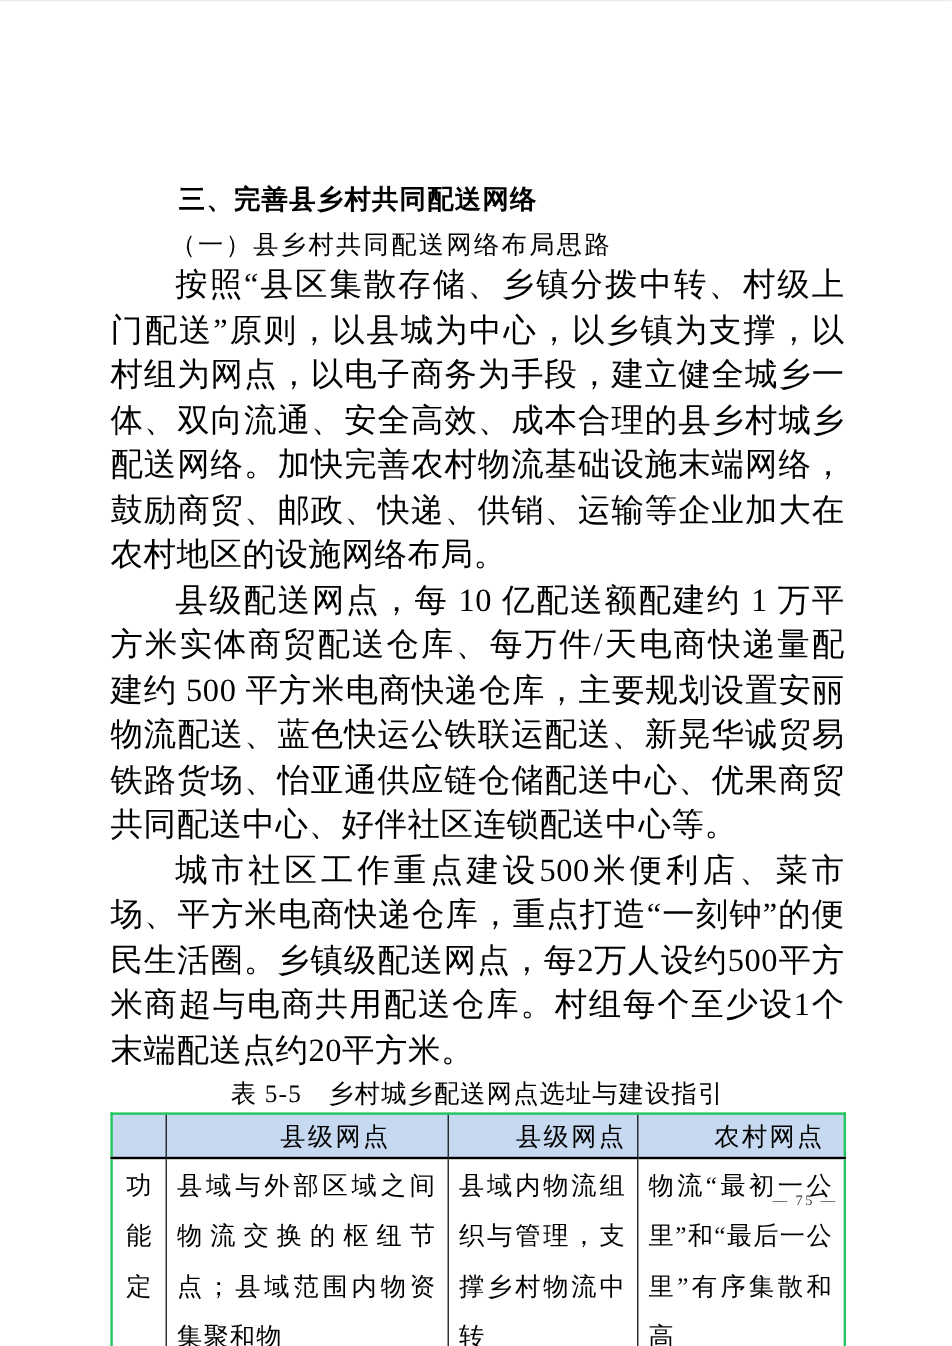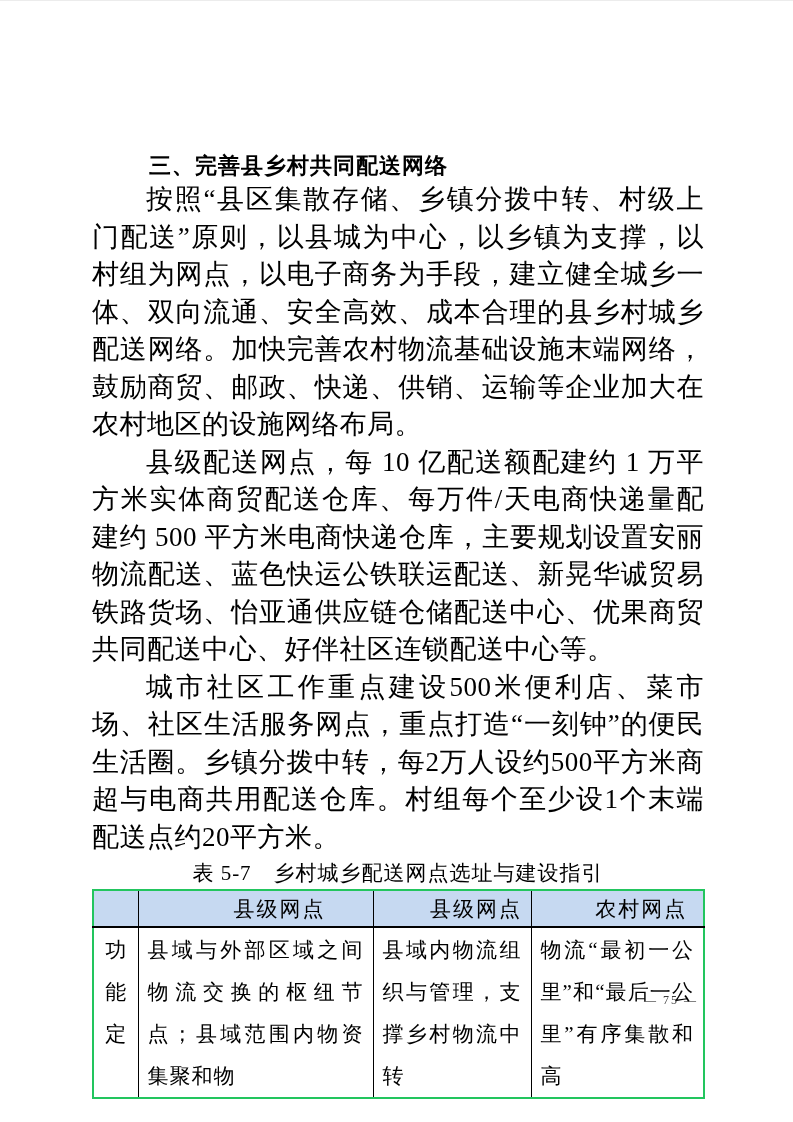--- a/index.html
+++ b/index.html
@@ -111,28 +111,29 @@
   }
 </style>
 </head>
 <body>
 
 <div class="page">
   <div class="content">
 
     <h1 class="section-heading">三、完善县乡村共同配送网络</h1>
 
+    <h2 class="subsection-heading">（一）县乡村共同配送网络布局思路</h2>
 
     <p class="body-paragraph">按照“县区集散存储、乡镇分拨中转、村级上门配送”原则，以县城为中心，以乡镇为支撑，以村组为网点，以电子商务为手段，建立健全城乡一体、双向流通、安全高效、成本合理的县乡村城乡配送网络。加快完善农村物流基础设施末端网络，鼓励商贸、邮政、快递、供销、运输等企业加大在农村地区的设施网络布局。</p>
 
     <p class="body-paragraph">县级配送网点，每 10 亿配送额配建约 1 万平方米实体商贸配送仓库、每万件/天电商快递量配建约 500 平方米电商快递仓库，主要规划设置安丽物流配送、蓝色快运公铁联运配送、新晃华诚贸易铁路货场、怡亚通供应链仓储配送中心、优果商贸共同配送中心、好伴社区连锁配送中心等。</p>
 
-    <p class="body-paragraph">城市社区工作重点建设500米便利店、菜市场、社区生活服务网点，重点打造“一刻钟”的便民生活圈。乡镇分拨中转，每2万人设约500平方米商超与电商共用配送仓库。村组每个至少设1个末端配送点约20平方米。</p>
+    <p class="body-paragraph">城市社区工作重点建设500米便利店、菜市场、平方米电商快递仓库，重点打造“一刻钟”的便民生活圈。乡镇级配送网点，每2万人设约500平方米商超与电商共用配送仓库。村组每个至少设1个末端配送点约20平方米。</p>
 
-    <div class="table-caption">表 5-7　乡村城乡配送网点选址与建设指引</div>
+    <div class="table-caption">表 5-5　乡村城乡配送网点选址与建设指引</div>
 
     <table class="guideline-table">
       <colgroup>
         <col class="col-label">
         <col class="col-county">
         <col class="col-town">
         <col class="col-village">
       </colgroup>
       <thead>
         <tr>

